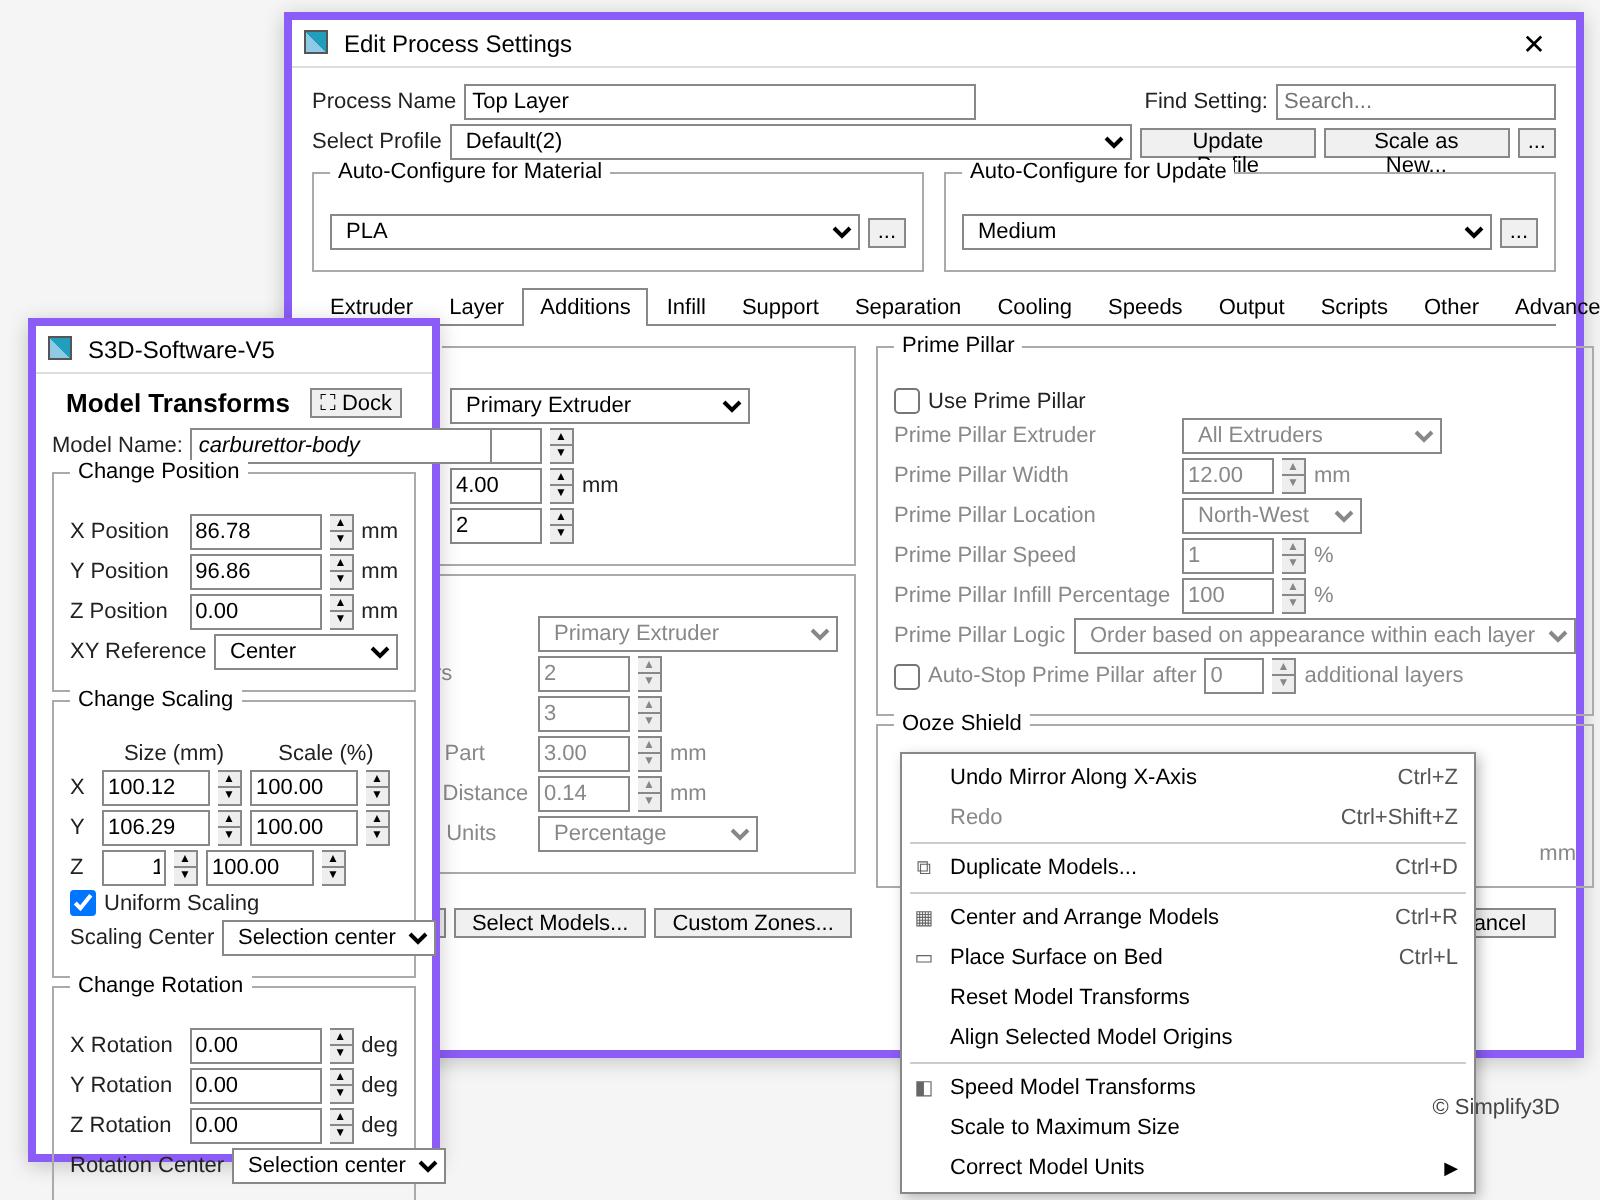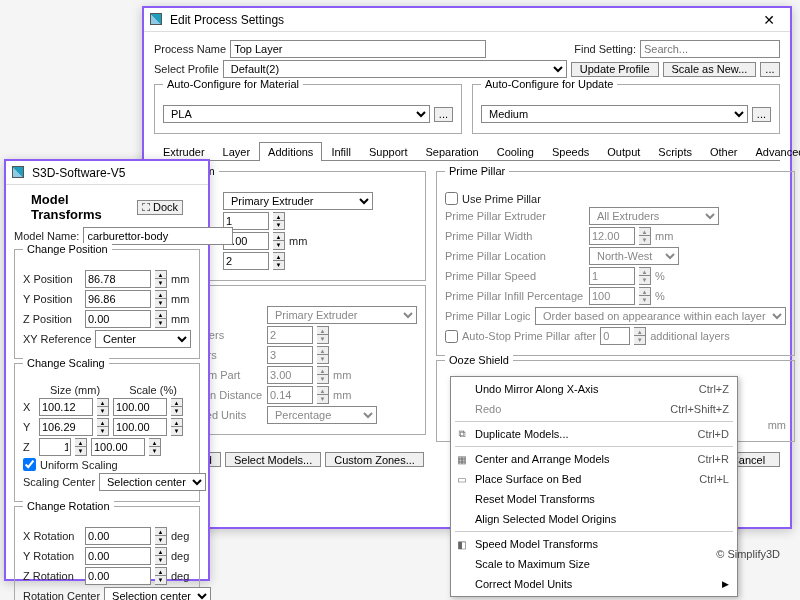--- a/index.html
+++ b/index.html
@@ -1,18 +1,18 @@
 <!DOCTYPE html>
 <html><head>
 <meta charset="utf-8">
 <style>
 * { box-sizing: border-box; margin: 0; padding: 0; font-family: "Segoe UI", Arial, sans-serif; }
 body { background: #f5f5f5; width: 800px; height: 600px; position: relative; overflow: hidden; font-size: 11px; color: #000; }
 
-.window { position: absolute; background: #fff; border: 2px solid #8b5cf6; box-shadow: 0 2px 10px rgba(0,0,0,.2); }
+.window { position: absolute; background: #fff; border: 4px solid #8b5cf6; box-shadow: 0 2px 10px rgba(0,0,0,.2); }
 .titlebar { height: 24px; display: flex; align-items: center; padding: 0 6px; border-bottom: 1px solid #ddd; font-size: 12px; }
 .titlebar .ticon { width: 14px; height: 14px; margin-right: 6px; display: inline-block; }
 .titlebar .spacer { flex: 1; }
 .titlebar .close { width: 30px; text-align: center; font-size: 14px; cursor: pointer; }
 
 label.f { font-size: 11px; color: #222; white-space: nowrap; }
 input.tx, select.sel { height: 18px; border: 1px solid #888; font-size: 11px; padding: 0 3px; background: #fff; }
 input.num { width: 46px; height: 18px; border: 1px solid #888; font-size: 11px; padding: 0 2px; }
 .spin { display: inline-flex; flex-direction: column; border: 1px solid #888; border-left: 0; }
 .spin span { width: 11px; height: 8px; font-size: 6px; text-align: center; line-height: 8px; background: #eee; cursor: pointer; }
@@ -27,23 +27,23 @@
 
 #w-main { left: 142px; top: 6px; width: 650px; height: 523px; }
 #w-main .body { padding: 6px 10px; }
 .tabs { display: flex; border-bottom: 1px solid #888; margin: 4px 0 6px; font-size: 11px; }
 .tabs .tab { padding: 3px 8px; cursor: pointer; border: 1px solid transparent; border-bottom: none; margin-bottom: -1px; }
 .tabs .tab.active { border-color: #888; background: #fff; }
 .split { display: flex; gap: 10px; }
 .col { flex: 1; }
 
 
-#w-trans { left: 4px; top: 159px; width: 206px; height: 422px; }
+#w-trans { left: 14px; top: 159px; width: 206px; height: 422px; }
 #w-trans .body { padding: 4px 8px; }
-#w-trans .hdr { display: flex; align-items: center; margin: 3px 17px 5px; }
+#w-trans .hdr { display: flex; align-items: center; margin: 3px 7px 5px; }
 #w-trans .hdr h3 { font-size: 13px; font-weight: 600; flex: 1; }
 
 
 #ctx { position: absolute; left: 450px; top: 376px; width: 288px; background: #fff; border: 1px solid #888; box-shadow: 2px 2px 6px rgba(0,0,0,.25); font-size: 11px; padding: 2px 0; }
 #ctx .mi { display: flex; align-items: center; height: 20px; padding: 0 8px 0 24px; position: relative; cursor: pointer; }
 #ctx .mi.dis { color: #888; }
 #ctx .mi .sc { margin-left: auto; color: #555; }
 #ctx .mi .sub { margin-left: auto; font-size: 9px; }
 #ctx hr { border: none; border-top: 1px solid #ccc; margin: 2px 4px; }
 #ctx .mi .mic { position: absolute; left: 4px; width: 14px; text-align: center; color: #666; font-size: 10px; }
@@ -272,21 +272,21 @@
     <span class="ticon"><span class="cubeico"></span></span>
     <span>S3D-Software-V5</span>
   </div>
   <div class="body">
     <div class="hdr">
       <h3>Model Transforms</h3>
       <button class="btn sm">⛶ <span>Dock</span></button>
     </div>
     <div class="row">
         <label class="f">Model Name:</label>
-        <input class="tx" style="flex: 1 1 0%;" value="carburettor-body">
+        <input class="tx" style="flex: 1 1 0%; font-style: italic;" value="carburettor-body">
       </div>
 
     <div class="fieldset">
       <span class="legend">Change Position</span>
       <div class="row">
           <label class="f" style="width:58px">X Position</label>
           <input class="num" style="width: 66px;" value="86.78">
           <span class="spin">
             <span>▲</span>
             <span>▼</span>

